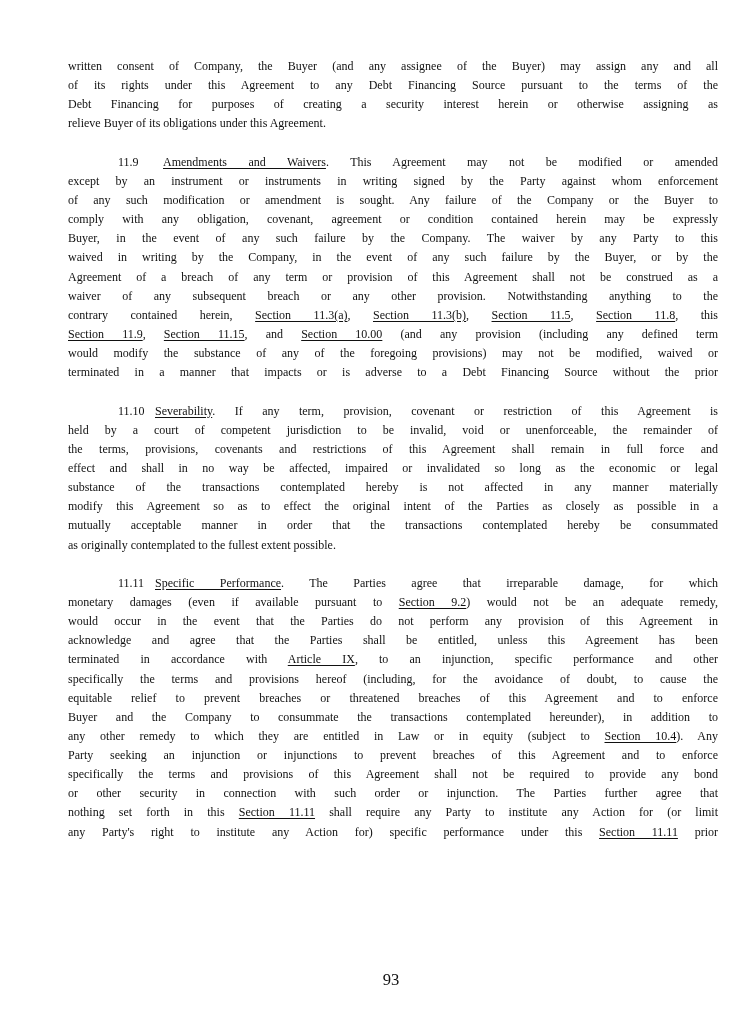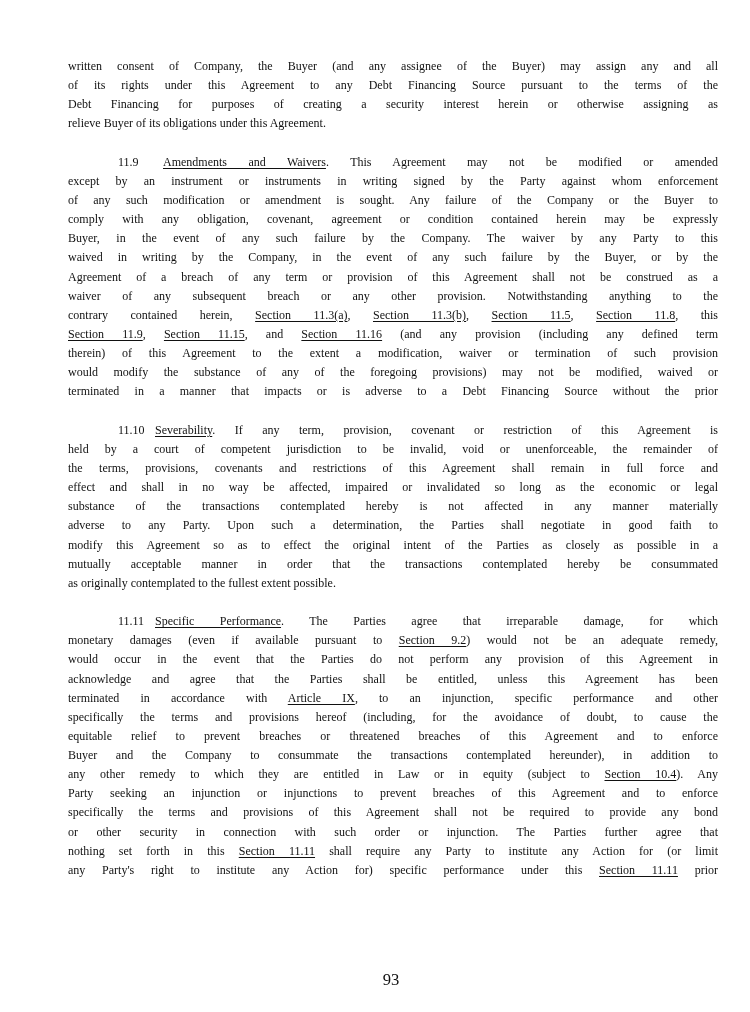--- a/index.html
+++ b/index.html
@@ -77,33 +77,31 @@
   <div class="para">
     <div class="line"><span class="indent"></span><span class="secnum">11.9</span><span class="u">Amendments and Waivers</span><span>.  This Agreement may not be modified or amended</span></div>
     <div class="line">except by an instrument or instruments in writing signed by the Party against whom enforcement</div>
     <div class="line">of any such modification or amendment is sought.  Any failure of the Company or the Buyer to</div>
     <div class="line">comply with any obligation, covenant, agreement or condition contained herein may be expressly</div>
     <div class="line">Buyer, in the event of any such failure by the Company.  The waiver by any Party to this</div>
     <div class="line">waived in writing by the Company, in the event of any such failure by the Buyer, or by the</div>
     <div class="line">Agreement of a breach of any term or provision of this Agreement shall not be construed as a</div>
     <div class="line">waiver of any subsequent breach or any other provision. Notwithstanding anything to the</div>
     <div class="line"><span>contrary contained herein, </span><span class="u">Section 11.3(a)</span>, <span class="u">Section 11.3(b)</span>, <span class="u">Section 11.5</span>, <span class="u">Section 11.8</span>,<span> this</span></div>
-    <div class="line"><span class="u">Section 11.9</span>, <span class="u">Section 11.15</span><span>, and </span><span class="u">Section 11.16</span><span> (and any provision (including any defined term</span></div>
-    <div class="line">therein) of this Agreement to the extent a modification, waiver or termination of such provision</div>
+    <div class="line"><span class="u">Section 11.9</span>, <span class="u">Section 11.15</span><span>, and </span><span class="u">Section 10.00</span><span> (and any provision (including any defined term</span></div>
     <div class="line">would modify the substance of any of the foregoing provisions) may not be modified, waived or</div>
     <div class="line">terminated in a manner that impacts or is adverse to a Debt Financing Source without the prior</div>
   </div>
 
   <div class="para">
     <div class="line"><span class="indent"></span><span class="secnum wide">11.10</span><span class="u">Severability</span><span>.  If any term, provision, covenant or restriction of this Agreement is</span></div>
     <div class="line">held by a court of competent jurisdiction to be invalid, void or unenforceable, the remainder of</div>
     <div class="line">the terms, provisions, covenants and restrictions of this Agreement shall remain in full force and</div>
     <div class="line">effect and shall in no way be affected, impaired or invalidated so long as the economic or legal</div>
     <div class="line">substance of the transactions contemplated hereby is not affected in any manner materially</div>
-    <div class="line">adverse to any Party.  Upon such a determination, the Parties shall negotiate in good faith to</div>
     <div class="line">modify this Agreement so as to effect the original intent of the Parties as closely as possible in a</div>
     <div class="line">mutually acceptable manner in order that the transactions contemplated hereby be consummated</div>
     <div class="line last">as originally contemplated to the fullest extent possible.</div>
   </div>
 
   <div class="para">
     <div class="line"><span class="indent"></span><span class="secnum wide">11.11</span><span class="u">Specific Performance</span><span>.  The Parties agree that irreparable damage, for which</span></div>
     <div class="line"><span>monetary damages (even if available pursuant to </span><span class="u">Section 9.2</span><span>) would not be an adequate remedy,</span></div>
     <div class="line">would occur in the event that the Parties do not perform any provision of this Agreement in</div>
     <div class="line">acknowledge and agree that the Parties shall be entitled, unless this Agreement has been</div>

